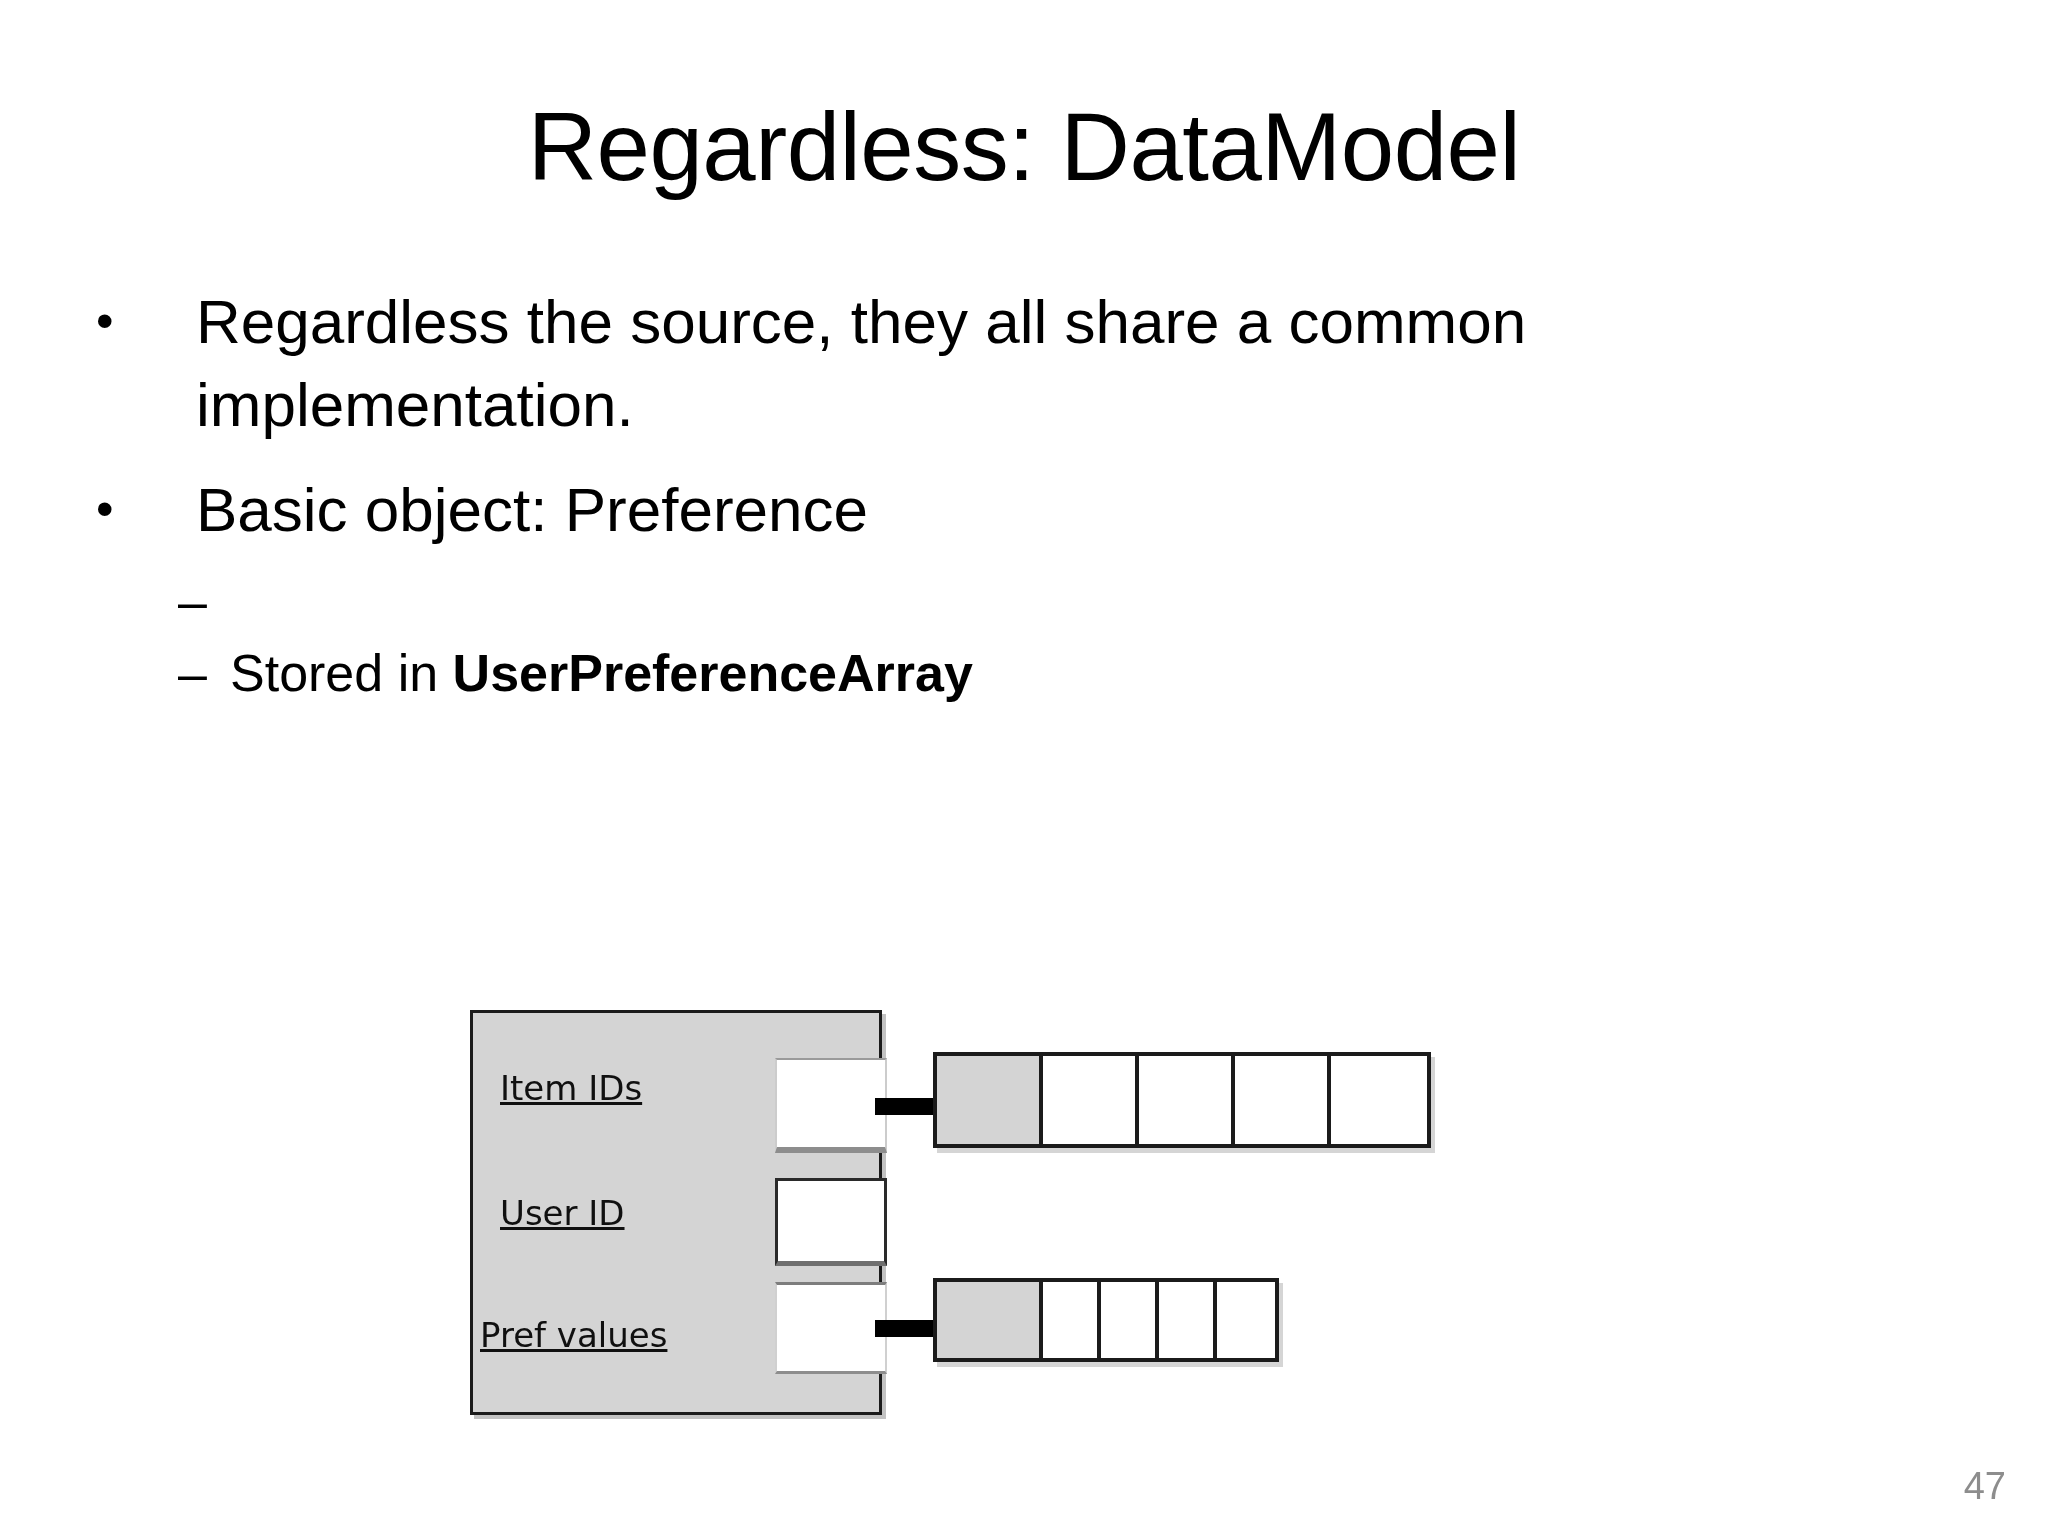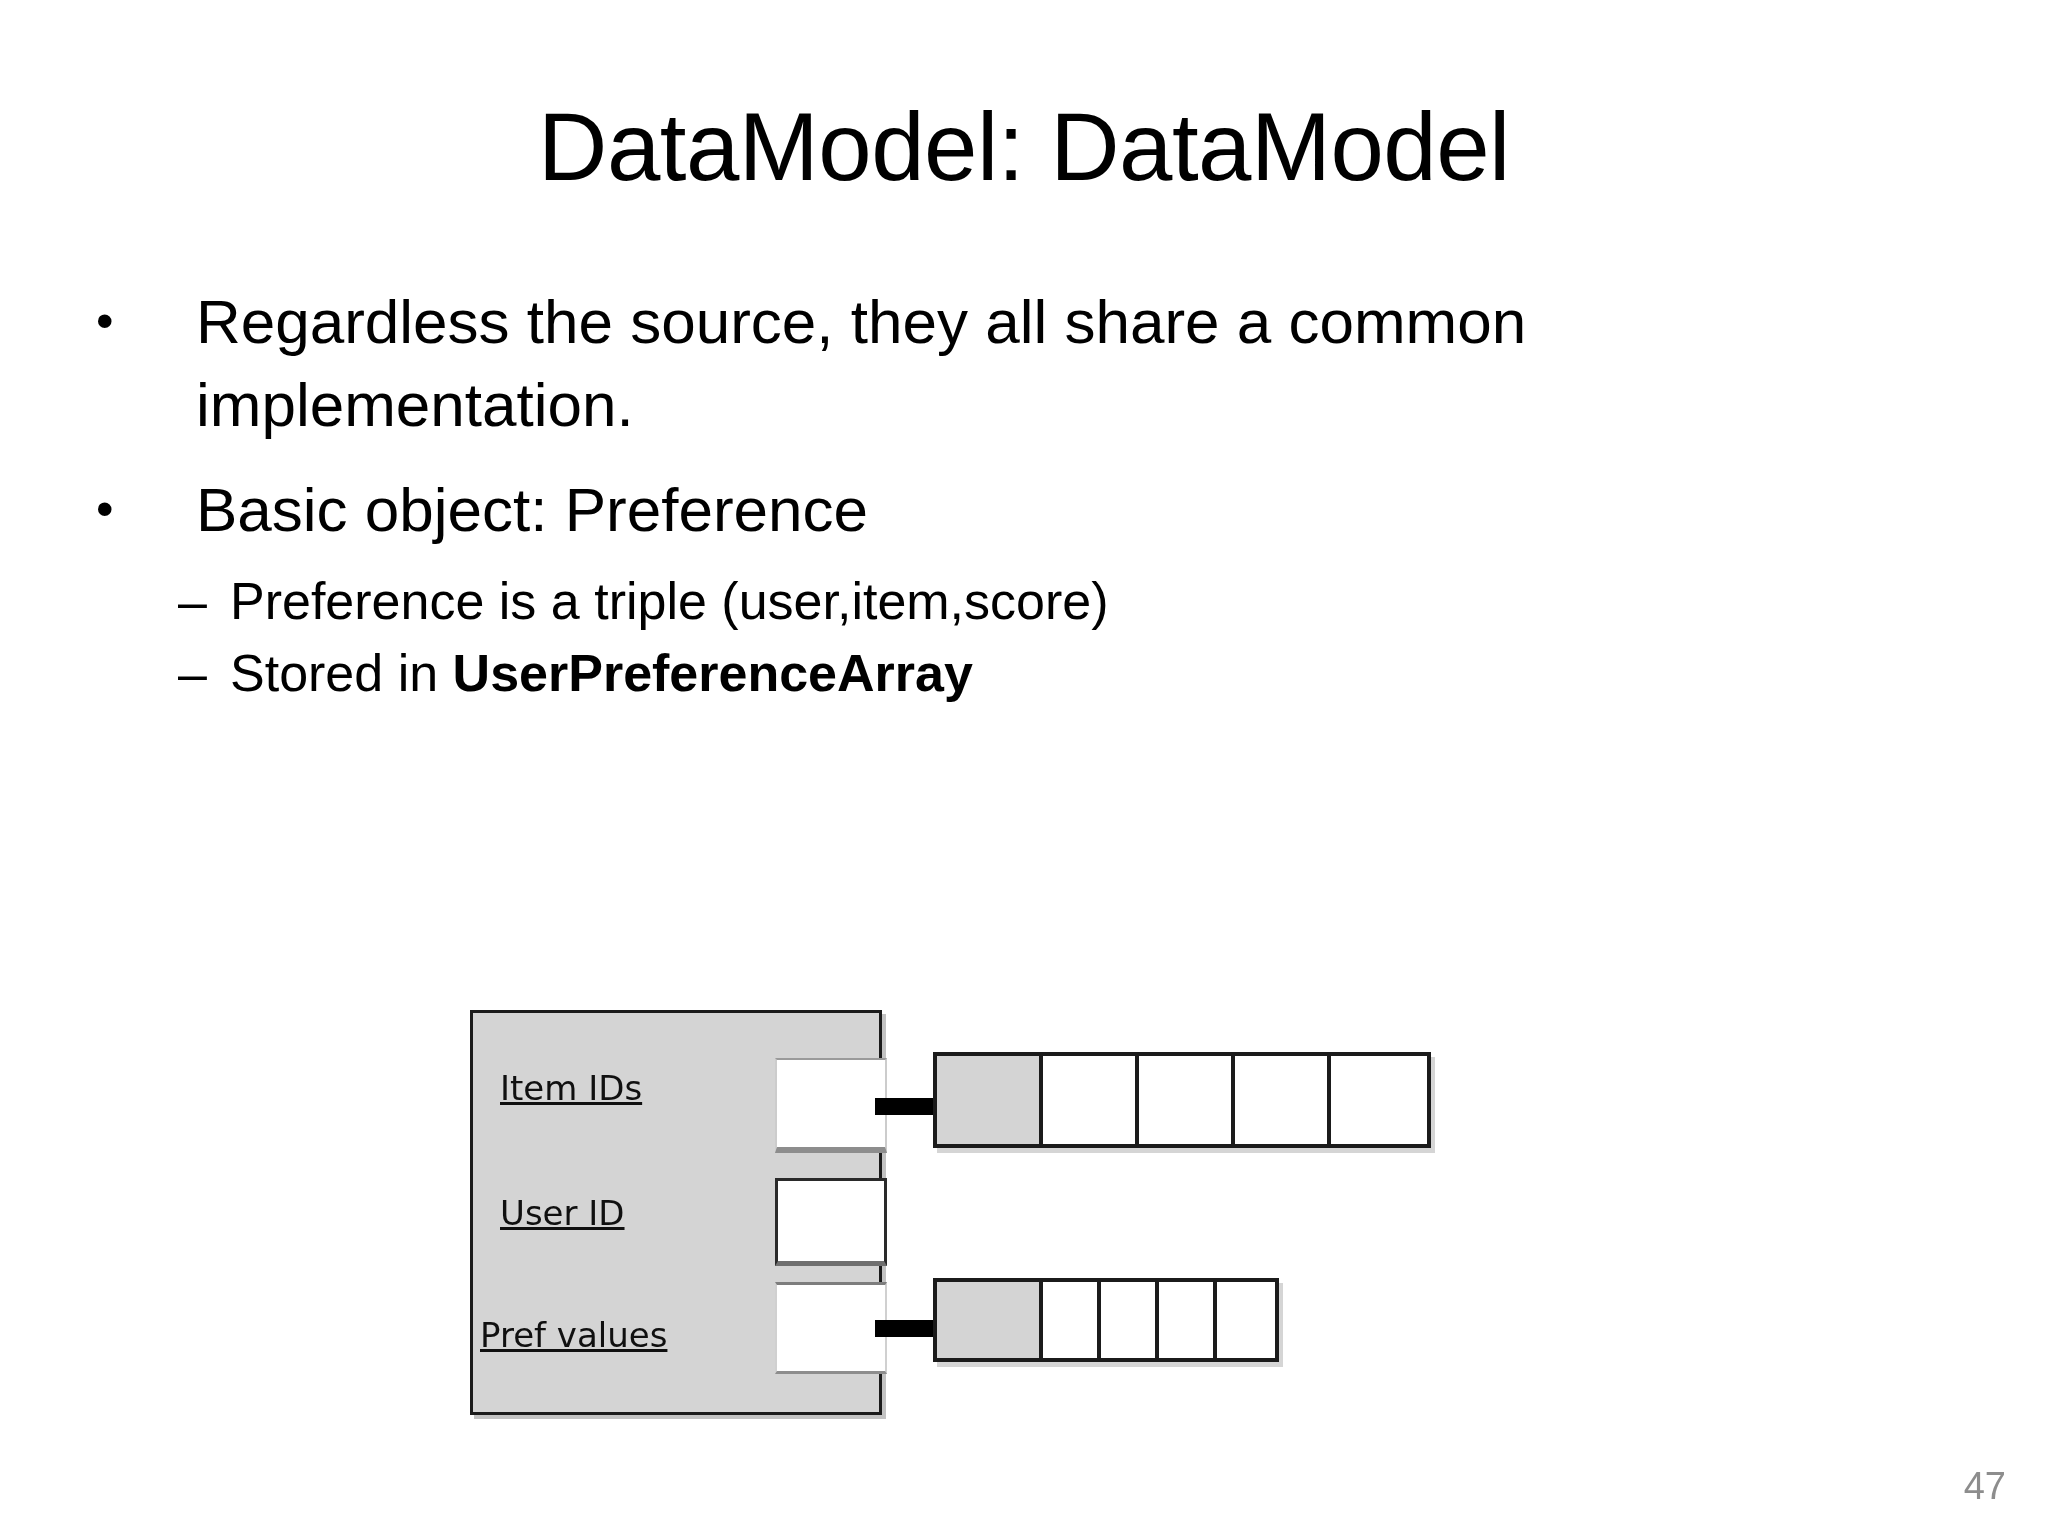--- a/index.html
+++ b/index.html
@@ -179,42 +179,41 @@
     font-size: 38px;
     color: #8d8d8d;
     font-family: "Liberation Sans", sans-serif;
     text-align: center;
   }
 </style>
 </head>
 <body>
 
 <div id="slide-title">
-  <span>DataModel: </span><span class="bold">DataModel</span>
+  <span>Regardless: </span><span class="bold">DataModel</span>
 </div>
 
 <div id="body-list">
 
   <div class="bullet-row">
     <span class="marker">•</span>
     <span class="btext"><span>Regardless the source, they all share a common implementation.</span><span class="bold"></span></span>
   </div>
 
   <div class="sp-1"></div>
 
   <div class="bullet-row">
     <span class="marker">•</span>
     <span class="btext"><span>Basic object: </span><span class="bold">Preference</span></span>
   </div>
 
   <div class="sp-2"></div>
 
   <div class="sub-row">
     <span class="marker">–</span>
-    <span class="btext"><span>Preference is a triple (user,item,score)</span><span class="bold"></span></span>
   </div>
 
   <div class="sub-row">
     <span class="marker">–</span>
     <span class="btext"><span>Stored in </span><span class="bold">UserPreferenceArray</span></span>
   </div>
 
 </div>
 
 <div id="diagram">

